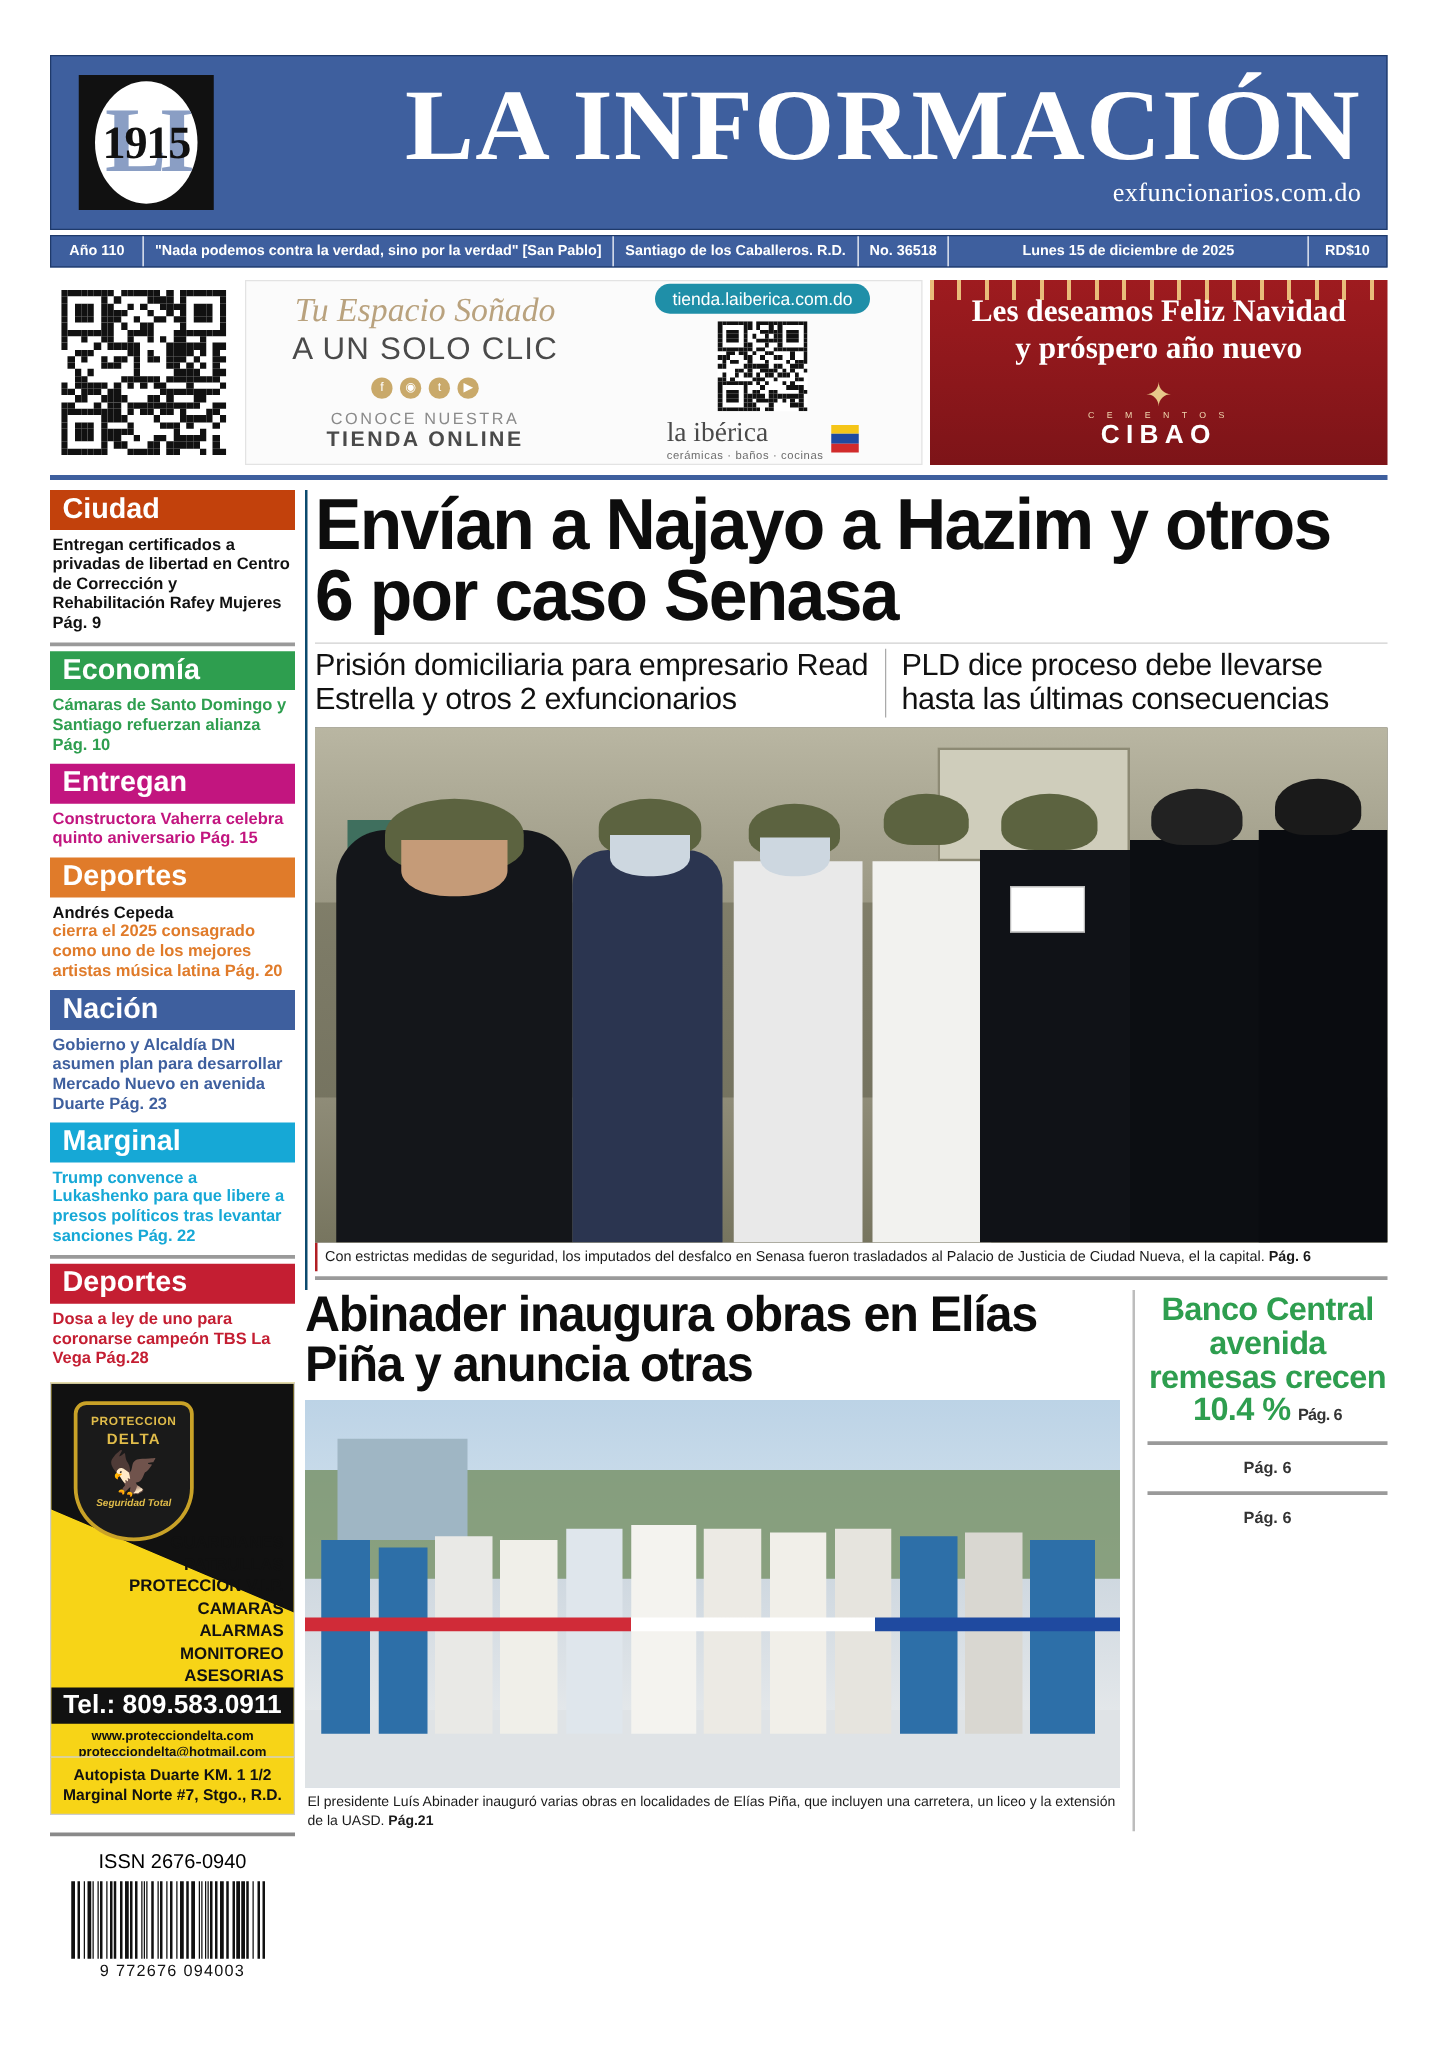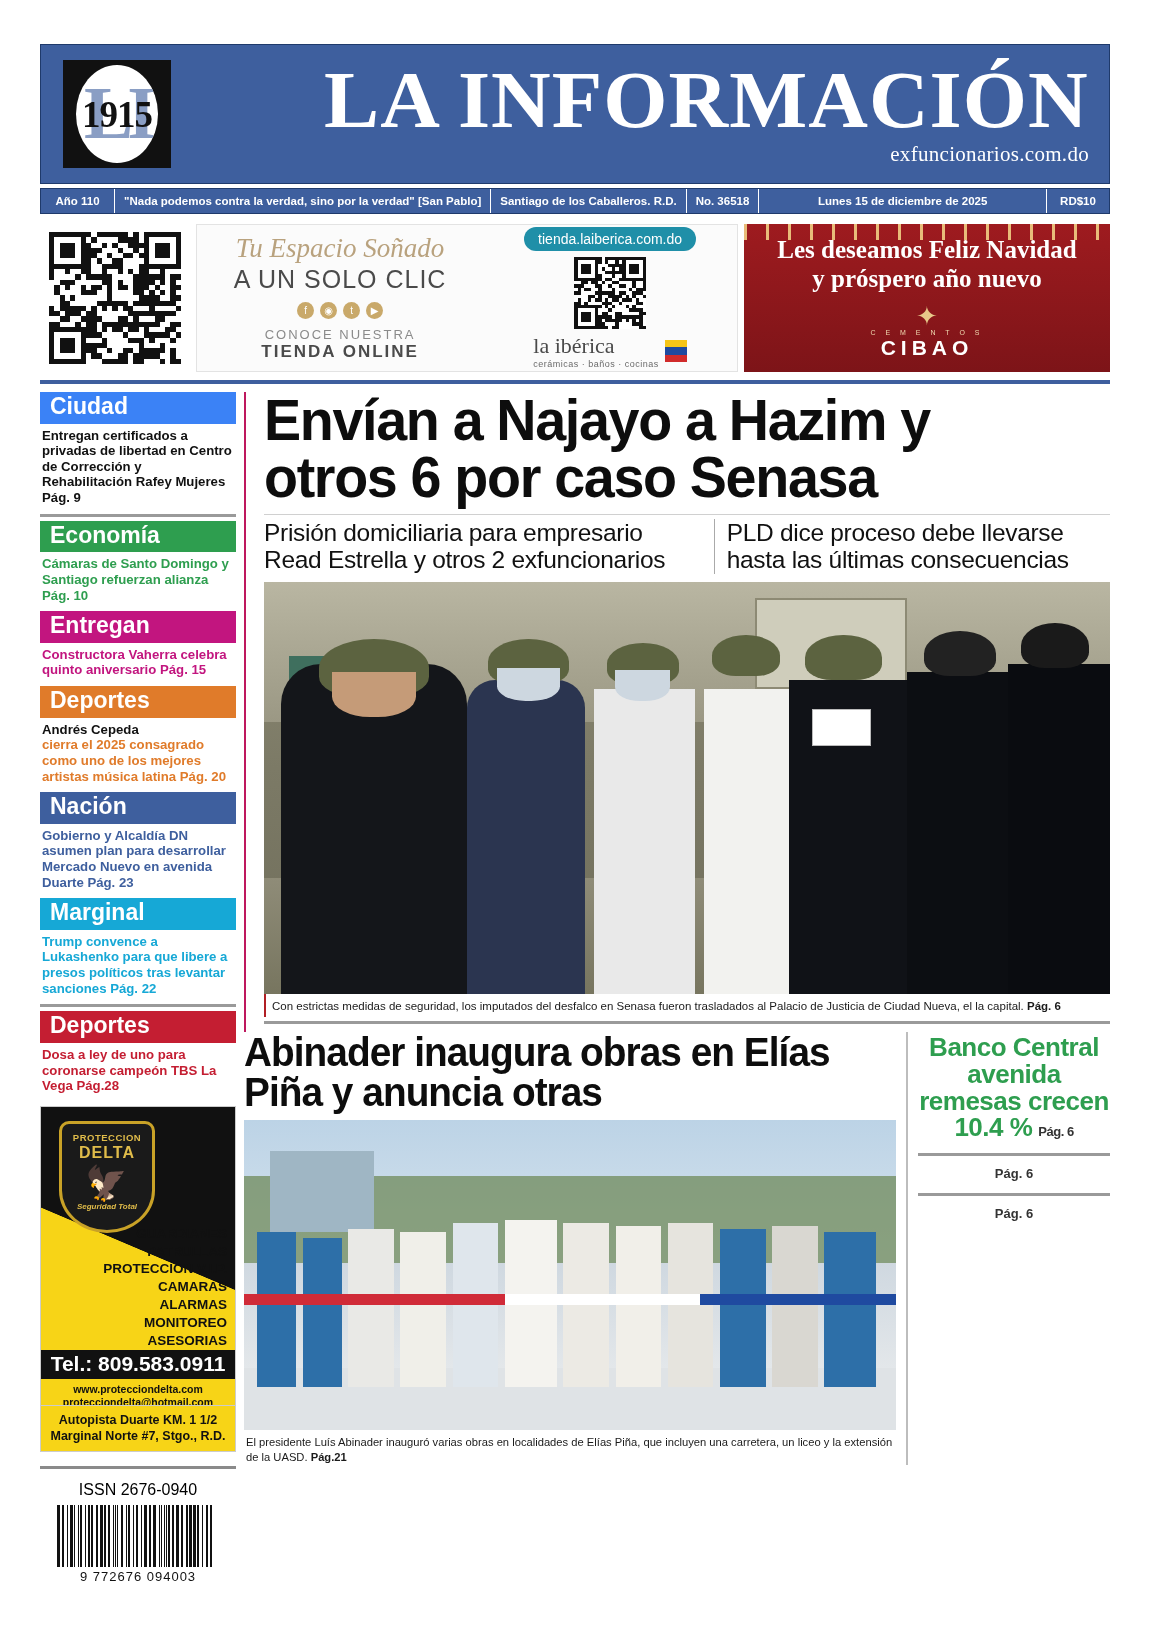--- a/index.html
+++ b/index.html
@@ -264,21 +264,21 @@
     width: 96px; height: 112px;
     border-radius: 10px 10px 50% 50% / 10px 10px 38% 38%;
     background: #1a1a1a;
     border: 3px solid #c9a227;
     display:flex; flex-direction:column; align-items:center;
     padding-top: 8px;
     color: #e0bc4a;
     font-size: 9px; font-weight: bold; text-align:center;
   }
   .delta-badge .b1 { font-size: 9.5px; letter-spacing:0.5px;}
-  .delta-badge .b2 { font-size: 16px; letter-spacing:1px; margin-top:1px;}
+  .delta-badge .b2 { font-size: 12px; letter-spacing:1px; margin-top:1px;}
   .delta-badge .eagle { font-size: 34px; line-height: 1; margin-top: 4px; color:#d4af37;}
   .delta-badge .b3 { font-size: 8px; font-style: italic; margin-top: 2px;}
   .delta-list {
     position: absolute; right: 8px; top: 118px;
     text-align: right;
     color: #111111;
     font-size: 13.5px;
     font-weight: bold;
     line-height: 1.32;
   }
@@ -304,21 +304,21 @@
     line-height: 1.3;
     padding: 6px 2px 7px 2px;
   }
   .isbn-wrap { margin-top: 14px; border-top: 3px solid #8a8a8a; padding-top: 12px; text-align:center;}
   .barcode { margin: 6px auto 0 auto; width: 162px; height: 62px; position: relative;}
   .barcode .b { position:absolute; top:0; bottom:0; background:#111;}
   .barnum { font-size: 13px; letter-spacing: 1px; margin-top:2px; color:#111;}
 
   
   .lead-wrap { display: flex; gap: 8px; }
-  .lead-main { flex: 1 1 auto; border-left: 2px solid #be185d; padding-left: 18px; }
+  .lead-main { flex: 1 1 auto; border-left: 2px solid #0c4a6e; padding-left: 6px; }
   .headline {
     font-size: 58px;
     font-weight: bold;
     line-height: 0.98;
     letter-spacing: -1.4px;
     color: #0d0d0d;
     transform: scaleX(0.96);
     transform-origin: left center;
   }
   .subheads {
@@ -1073,21 +1073,21 @@
     </div>
   </div>
 
   <div class="rule-blue"></div>
 
   <div class="body-grid">
 
     <div class="col-left">
       <div id="sections-host">
           <div class="sec">
-            <div class="sec-head" style="background: #3b82f6;">Ciudad</div>
+            <div class="sec-head" style="background: #c2410c;">Ciudad</div>
             <div class="sec-body" style="color: rgb(17, 17, 17);">Entregan certificados a privadas de libertad en Centro de Corrección y Rehabilitación Rafey Mujeres  Pág. 9</div>
           </div>
           <div class="sec-rule"></div>
           <div class="sec">
             <div class="sec-head" style="background: rgb(46, 158, 79);">Economía</div>
             <div class="sec-body" style="color: rgb(46, 158, 79);">Cámaras de Santo Domingo y Santiago refuerzan alianza   Pág. 10</div>
           </div>
           <div class="sec">
             <div class="sec-head" style="background: rgb(194, 21, 127);">Entregan</div>
             <div class="sec-body" style="color: rgb(194, 21, 127);">Constructora Vaherra celebra quinto aniversario                 Pág. 15</div>

